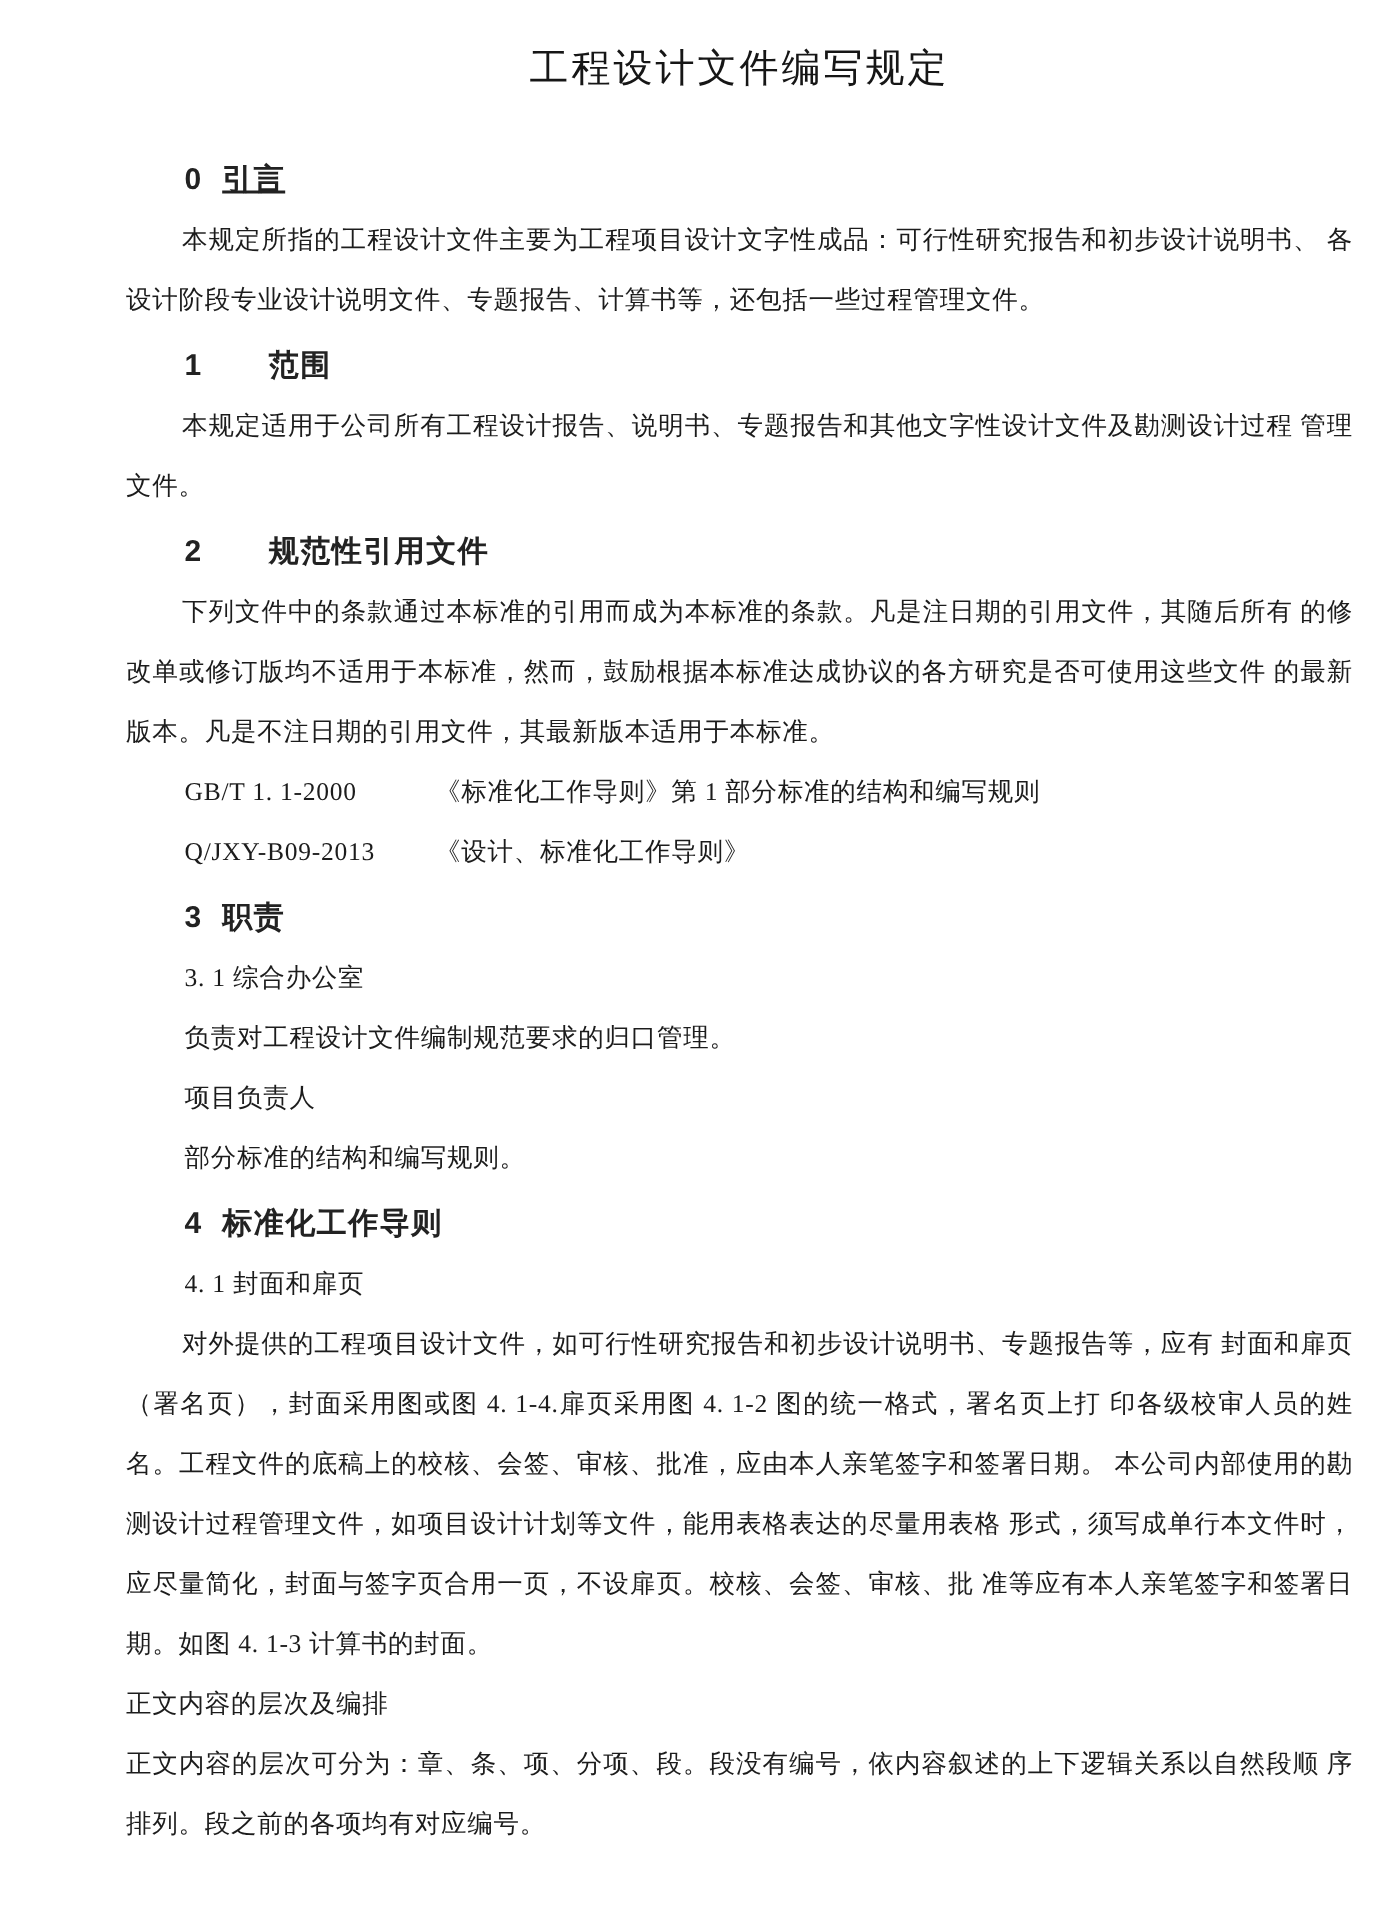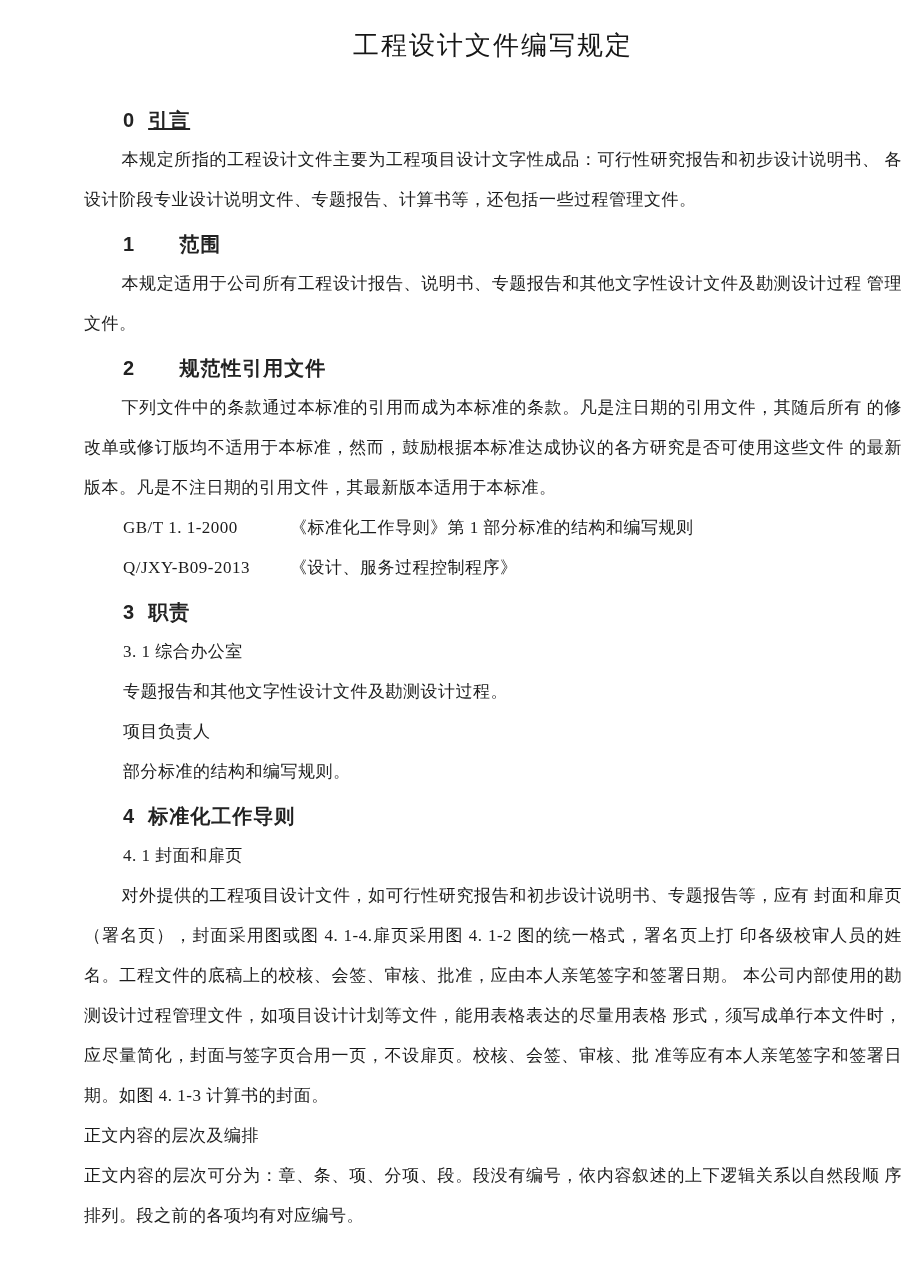--- a/index.html
+++ b/index.html
@@ -79,28 +79,28 @@
 
   <div class="sec-heading gap-wide">
     <span class="num">2</span><span>规范性引用文件</span>
   </div>
   <p class="para">下列文件中的条款通过本标准的引用而成为本标准的条款。凡是注日期的引用文件，其随后所有 的修改单或修订版均不适用于本标准，然而，鼓励根据本标准达成协议的各方研究是否可使用这些文件 的最新版本。凡是不注日期的引用文件，其最新版本适用于本标准。</p>
 
   <div class="line-item ref-line">
     <span class="ref-code">GB/T 1. 1-2000</span><span>《标准化工作导则》第 1 部分标准的结构和编写规则</span>
   </div>
   <div class="line-item ref-line">
-    <span class="ref-code">Q/JXY-B09-2013</span><span>《设计、服务过程控制程序》</span>
+    <span class="ref-code">Q/JXY-B09-2013</span><span>《设计、标准化工作导则》</span>
   </div>
 
   <div class="sec-heading gap-small">
     <span class="num">3</span><span>职责</span>
   </div>
   <div class="line-item">3. 1 综合办公室</div>
-  <div class="line-item">专题报告和其他文字性设计文件及勘测设计过程。</div>
+  <div class="line-item">负责对工程设计文件编制规范要求的归口管理。</div>
   <div class="line-item">项目负责人</div>
   <div class="line-item">部分标准的结构和编写规则。</div>
 
   <div class="sec-heading gap-small">
     <span class="num">4</span><span>标准化工作导则</span>
   </div>
   <div class="line-item">4. 1 封面和扉页</div>
   <p class="para">对外提供的工程项目设计文件，如可行性研究报告和初步设计说明书、专题报告等，应有 封面和扉页（署名页），封面采用图或图 4. 1-4.扉页采用图 4. 1-2 图的统一格式，署名页上打 印各级校审人员的姓名。工程文件的底稿上的校核、会签、审核、批准，应由本人亲笔签字和签署日期。 本公司内部使用的勘测设计过程管理文件，如项目设计计划等文件，能用表格表达的尽量用表格 形式，须写成单行本文件时，应尽量简化，封面与签字页合用一页，不设扉页。校核、会签、审核、批 准等应有本人亲笔签字和签署日期。如图 4. 1-3 计算书的封面。</p>
 
   <p class="para flush">正文内容的层次及编排</p>

